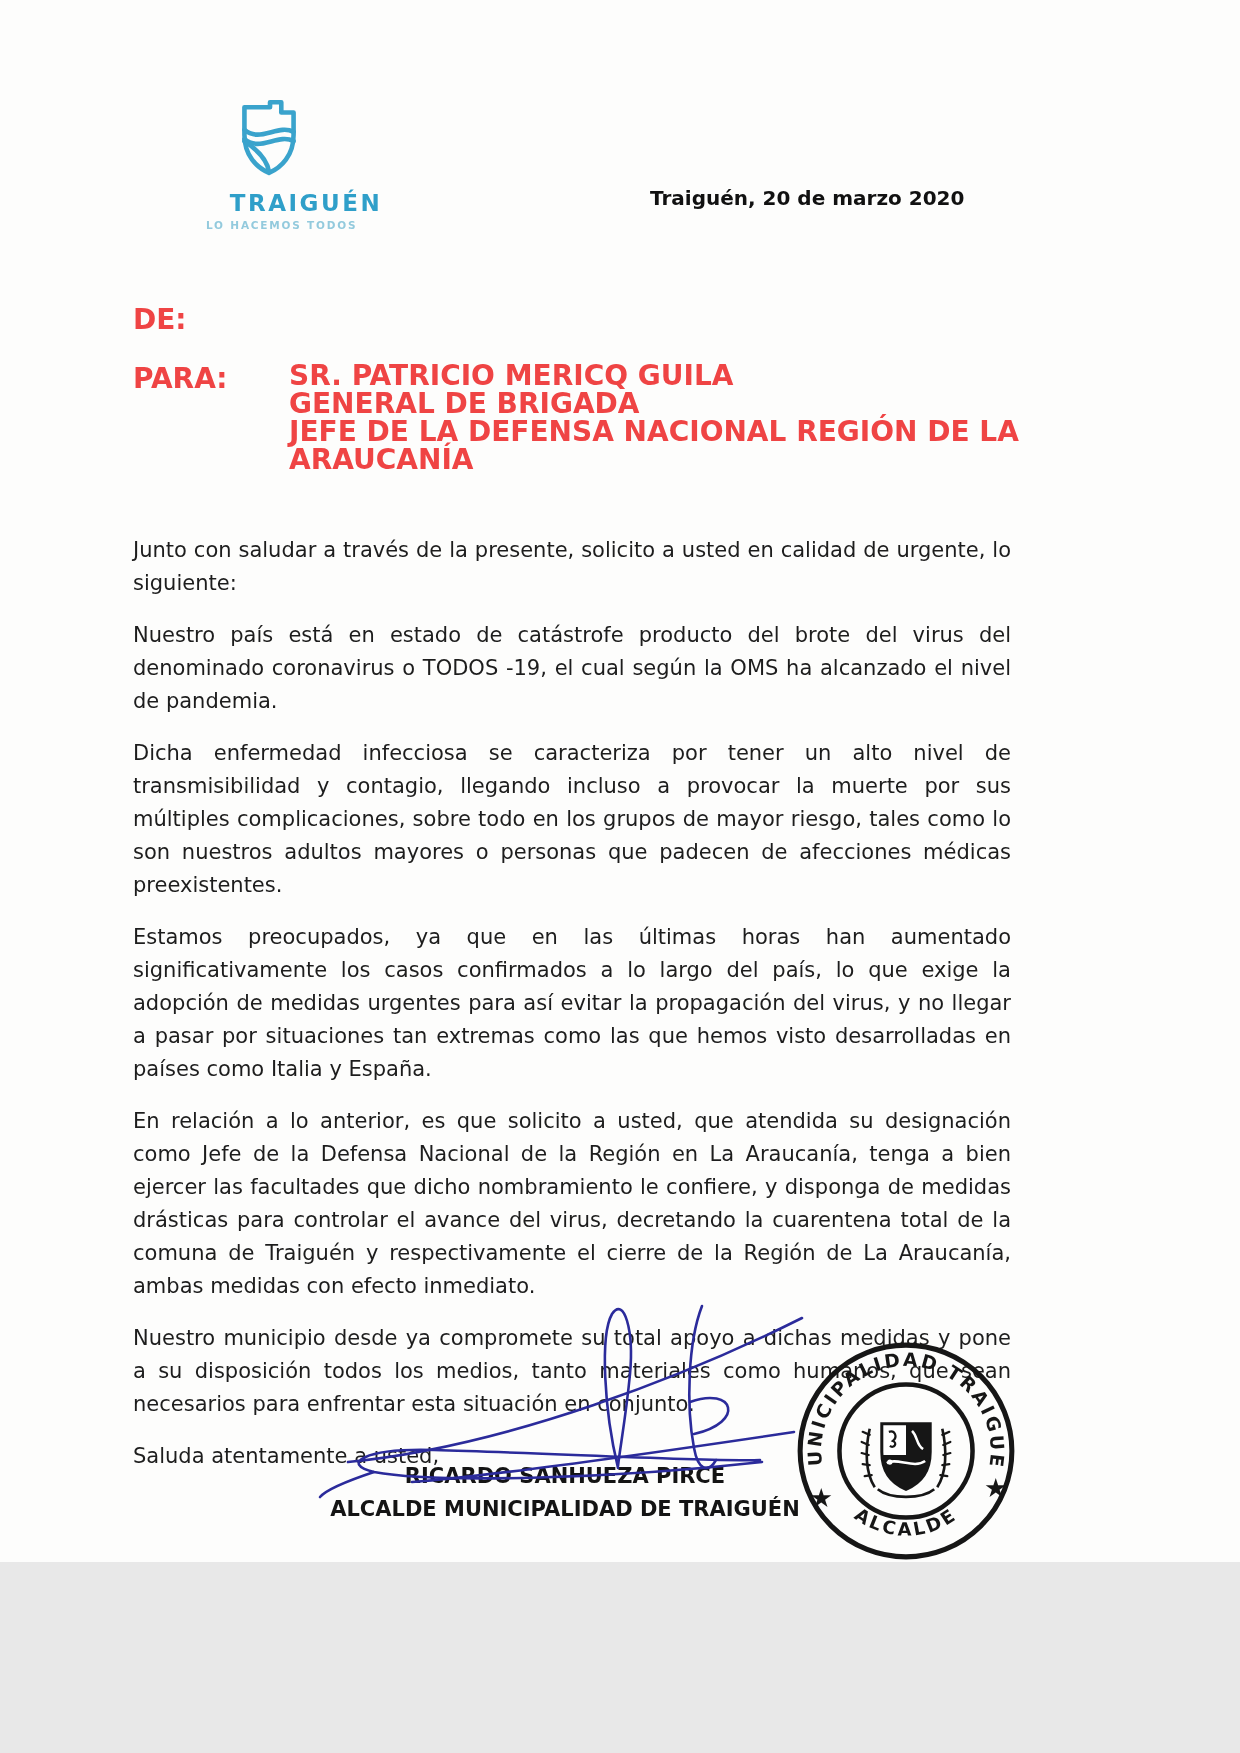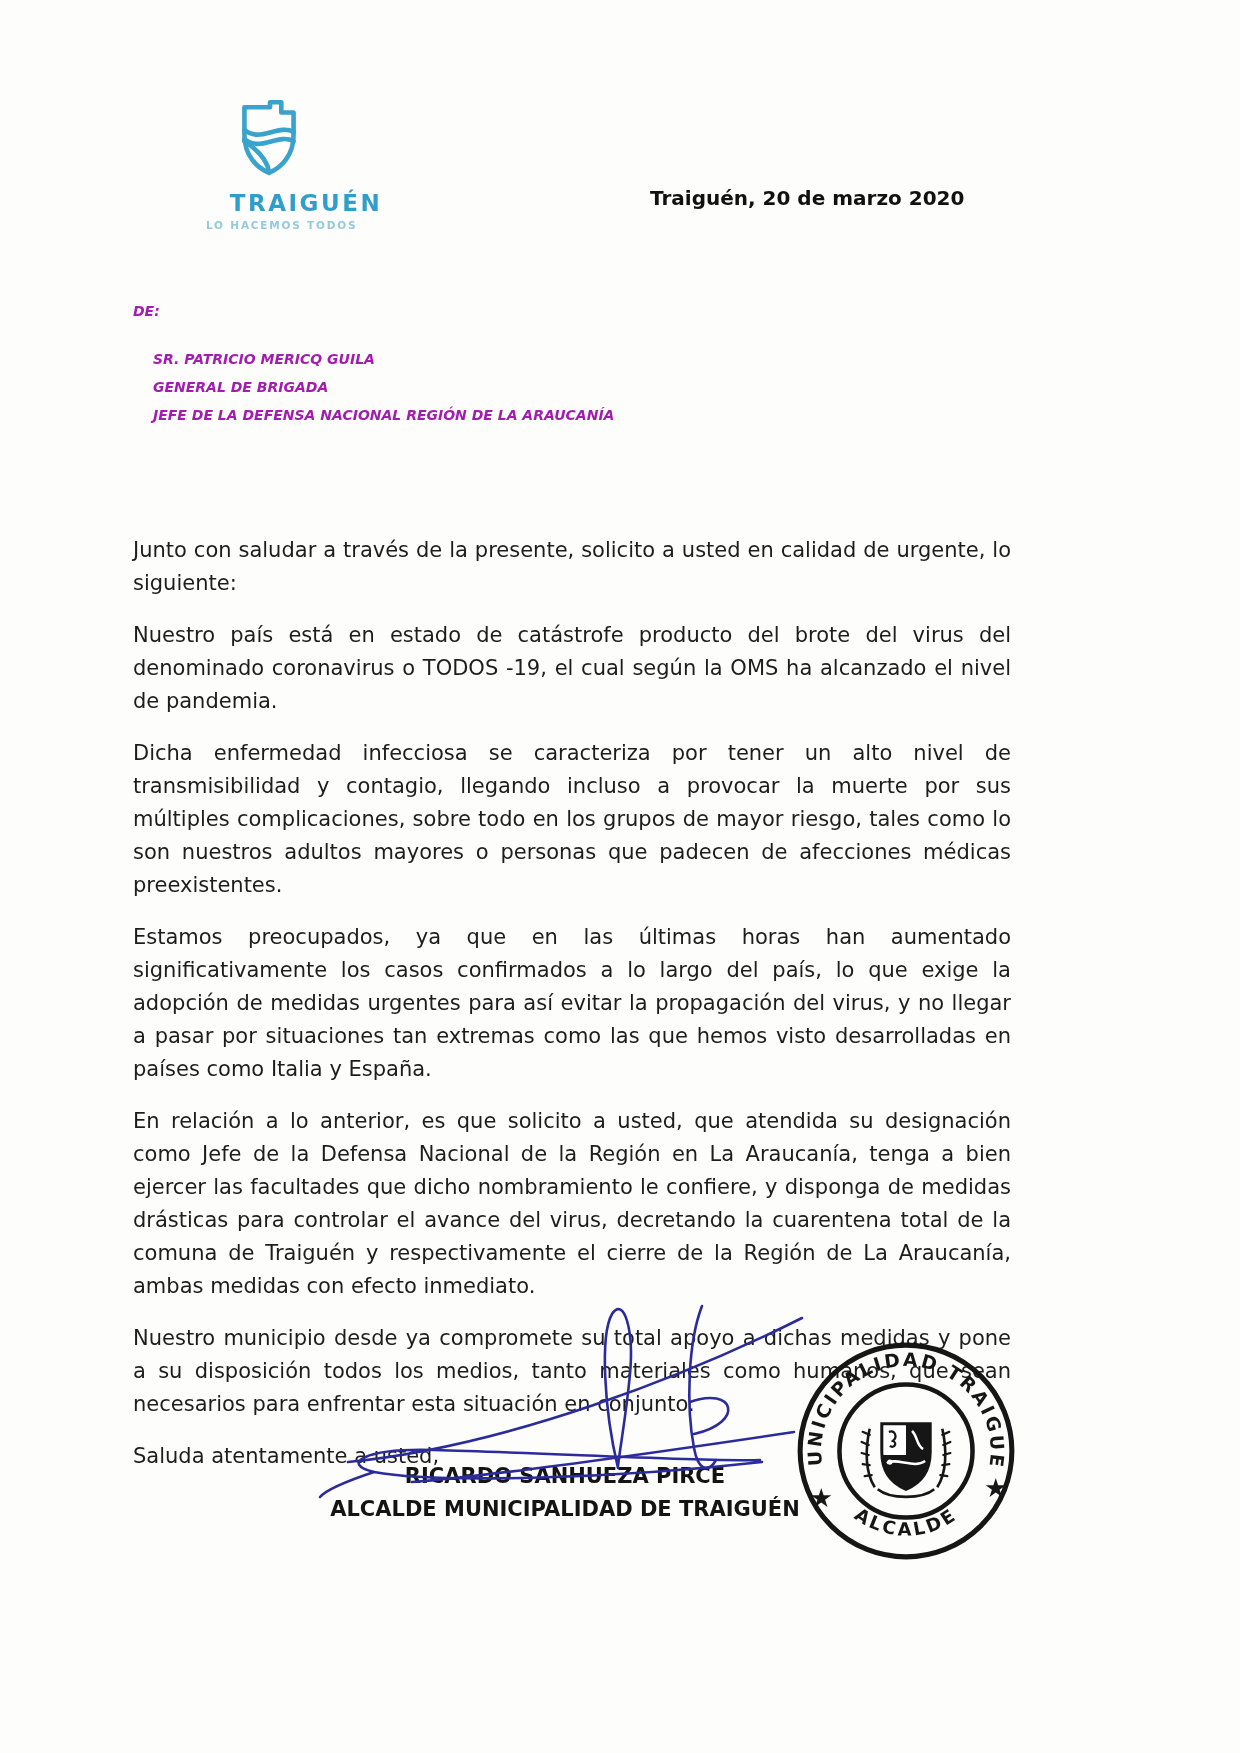--- a/index.html
+++ b/index.html
@@ -1,18 +1,18 @@
 <!DOCTYPE html>
 <html><head>
 <meta charset="utf-8">
 <style>
   html,body{margin:0;padding:0;background:#e8e8e8;}
   .page{
     position:relative;
-    width:1240px;height:1753px;
+    width:1240px;height:1562px;
     background:#fdfdfc;
     font-family:"DejaVu Sans","Liberation Sans",sans-serif;
     color:#1c1c1c;
     overflow:hidden;
   }
   
   .logo{position:absolute;left:190px;top:90px;width:240px;}
   .logo-icon{position:absolute;left:43px;top:4px;width:72px;height:86px;}
   .logo-word{
     position:absolute;left:16px;top:100px;width:200px;
@@ -23,21 +23,21 @@
     position:absolute;left:16px;top:129px;width:200px;
     font-size:10.5px;font-weight:bold;letter-spacing:1.8px;
     color:#93cadd;
   }
   
   .date-line{
     position:absolute;left:650px;top:186px;
     font-size:20px;font-weight:bold;color:#111;
   }
   
-  .addr{position:absolute;left:133px;top:303px;width:950px;font-size:14px;font-weight:bold;color:#a21caf;font-style:italic;}
+  .addr{position:absolute;left:133px;top:303px;width:950px;font-size:28px;font-weight:bold;color:#ef4444;}
   .addr-row{display:flex;margin-bottom:26px;}
   .addr-label{width:136px;flex:0 0 136px;}
   .addr-value{flex:1;}
   .addr-line{line-height:28px;margin-left:20px;}
   
   .body-text{
     position:absolute;left:133px;top:517px;width:878px;
     font-size:21px;line-height:33px;color:#1d1d1d;
   }
   .body-text p{
@@ -70,20 +70,21 @@
     <div class="logo-tag">LO HACEMOS TODOS</div>
   </div>
 
   <div class="date-line">Traiguén, 20 de marzo 2020</div>
 
   <div class="addr">
     <div class="addr-row">
       <div class="addr-label">DE:</div>
     </div>
     <div class="addr-row">
+      <div class="addr-label">PARA:</div>
       <div class="addr-value">
         <div class="addr-line">SR. PATRICIO MERICQ GUILA</div>
         <div class="addr-line">GENERAL DE BRIGADA</div>
         <div class="addr-line">JEFE DE LA DEFENSA NACIONAL REGIÓN DE LA ARAUCANÍA</div>
       </div>
     </div>
   </div>
 
   <div class="body-text">
     <p>Junto con saludar a través de la presente, solicito a usted en calidad de urgente, lo siguiente:</p>

